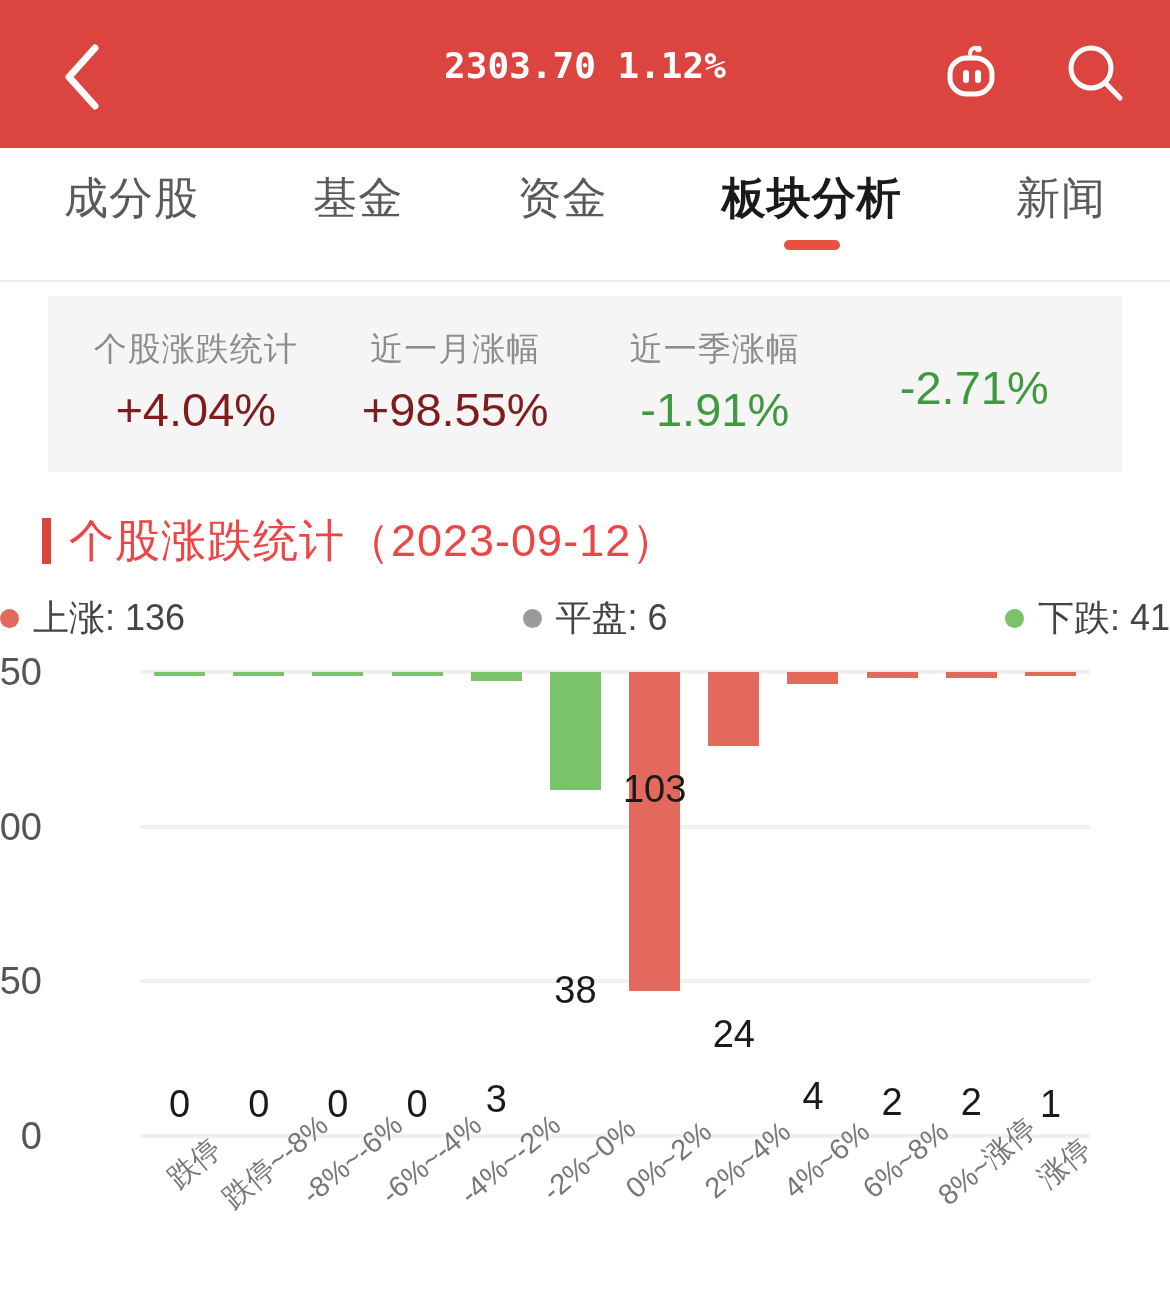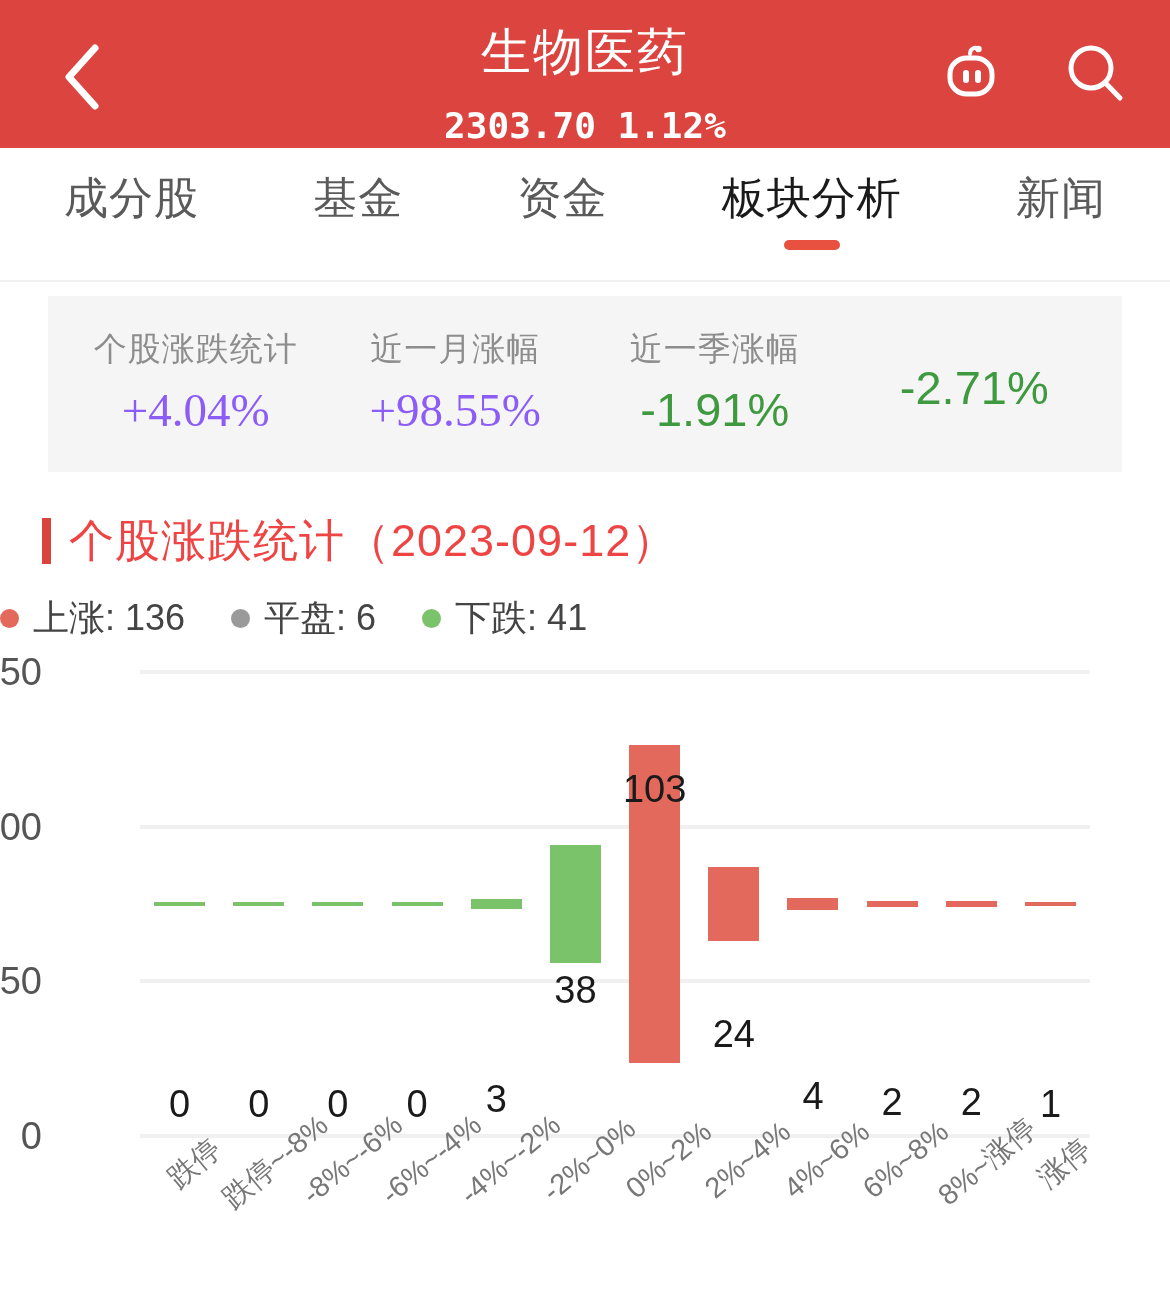--- a/index.html
+++ b/index.html
@@ -52,21 +52,21 @@
     padding: 0 60px 14px 60px;
     border-bottom: 2px solid #f0f0f0;
   }
   .tab {
     position: relative;
     font-size: 44px; color: #5a5a5a; font-weight: 400;
     letter-spacing: 1px;
     padding: 6px 4px 24px 4px;
     white-space: nowrap;
   }
-  .tab.active { color: #1a1a1a; font-weight: 400; }
+  .tab.active { color: #1a1a1a; font-weight: 700; }
   .tab.active::after {
     content: ""; position: absolute;
     left: 50%; transform: translateX(-50%);
     bottom: 2px; width: 56px; height: 10px;
     background: #e8513f; border-radius: 5px;
   }
 
   
   .perf-wrap { padding: 14px 48px 0 48px; }
   .perf {
@@ -78,21 +78,21 @@
     flex: 1 1 0; text-align: center;
   }
   .perf-label {
     font-size: 33px; color: #8d8d8d; font-weight: 400;
     letter-spacing: 1px; line-height: 44px;
   }
   .perf-value {
     font-size: 47px; font-weight: 400; line-height: 62px;
     margin-top: 8px; letter-spacing: 0px;
   }
-  .up   { color: #8b5cf6; font-family: Liberation Serif, serif; }
+  .up   { color: #7f1d1d; }
   .down { color: #3f9a3f; }
 
   
   .section-title {
     display: flex; align-items: center;
     margin: 44px 0 0 42px;
   }
   .title-bar {
     width: 9px; height: 46px; background: #d9453c;
     margin-right: 18px; flex: 0 0 auto;
@@ -103,21 +103,21 @@
   }
 
   
   .chart {
     position: relative;
     width: 1170px; height: 600px;
     margin-top: 18px;
   }
   .legend {
     position: absolute; top: 10px; left: 0; right: 0;
-    display: flex; align-items: center; justify-content: flex-start;
+    display: flex; align-items: center; justify-content: space-between;
     gap: 46px;
   }
   .legend-item { display: flex; align-items: center; gap: 14px; }
   .legend-dot { width: 19px; height: 19px; border-radius: 50%; flex: 0 0 auto; }
   .legend-text { font-size: 36px; color: #444444; white-space: nowrap; }
 
   .plot {
     position: absolute;
     left: 140px; top: 88px;
     width: 950px; height: 464px;
@@ -134,21 +134,21 @@
   }
   .bars {
     position: absolute; left: 0; bottom: 0;
     width: 950px; height: 464px;
     display: flex; align-items: flex-end;
   }
   .bar-slot {
     flex: 1 1 0; height: 100%;
     position: relative;
     display: flex; flex-direction: column;
-    align-items: center; justify-content: center;
+    align-items: center; justify-content: flex-start;
   }
   .bar {
     width: 51px; min-height: 4px;
     border-radius: 0;
   }
   .bar-value {
     position: absolute;
     font-size: 38px; color: #1a1a1a; line-height: 40px;
     white-space: nowrap;
   }
@@ -176,21 +176,20 @@
 
   <div class="back-btn">
     <span>
       <svg width="44" height="70" viewBox="0 0 44 70" fill="none">
         <path d="M36 6 L10 35 L36 64" stroke="#ffffff" stroke-width="7" stroke-linecap="round" stroke-linejoin="round"></path>
       </svg>
     </span>
   </div>
 
   <div class="header-center">
-    <div class="header-title">生物医药</div>
     <div class="header-sub">2303.70 1.12%</div>
   </div>
 
   <div class="header-actions">
     <div class="hdr-icon">
       <span>
         <svg width="72" height="72" viewBox="0 0 72 72" fill="none">
           <path d="M34 16 C34 10, 40 8, 42 12" stroke="#ffffff" stroke-width="4" stroke-linecap="round" fill="none"></path>
           <circle cx="42.5" cy="11" r="3.2" fill="#ffffff"></circle>
           <rect x="14" y="20" width="42" height="36" rx="17" ry="16" stroke="#ffffff" stroke-width="5" fill="none"></rect>

